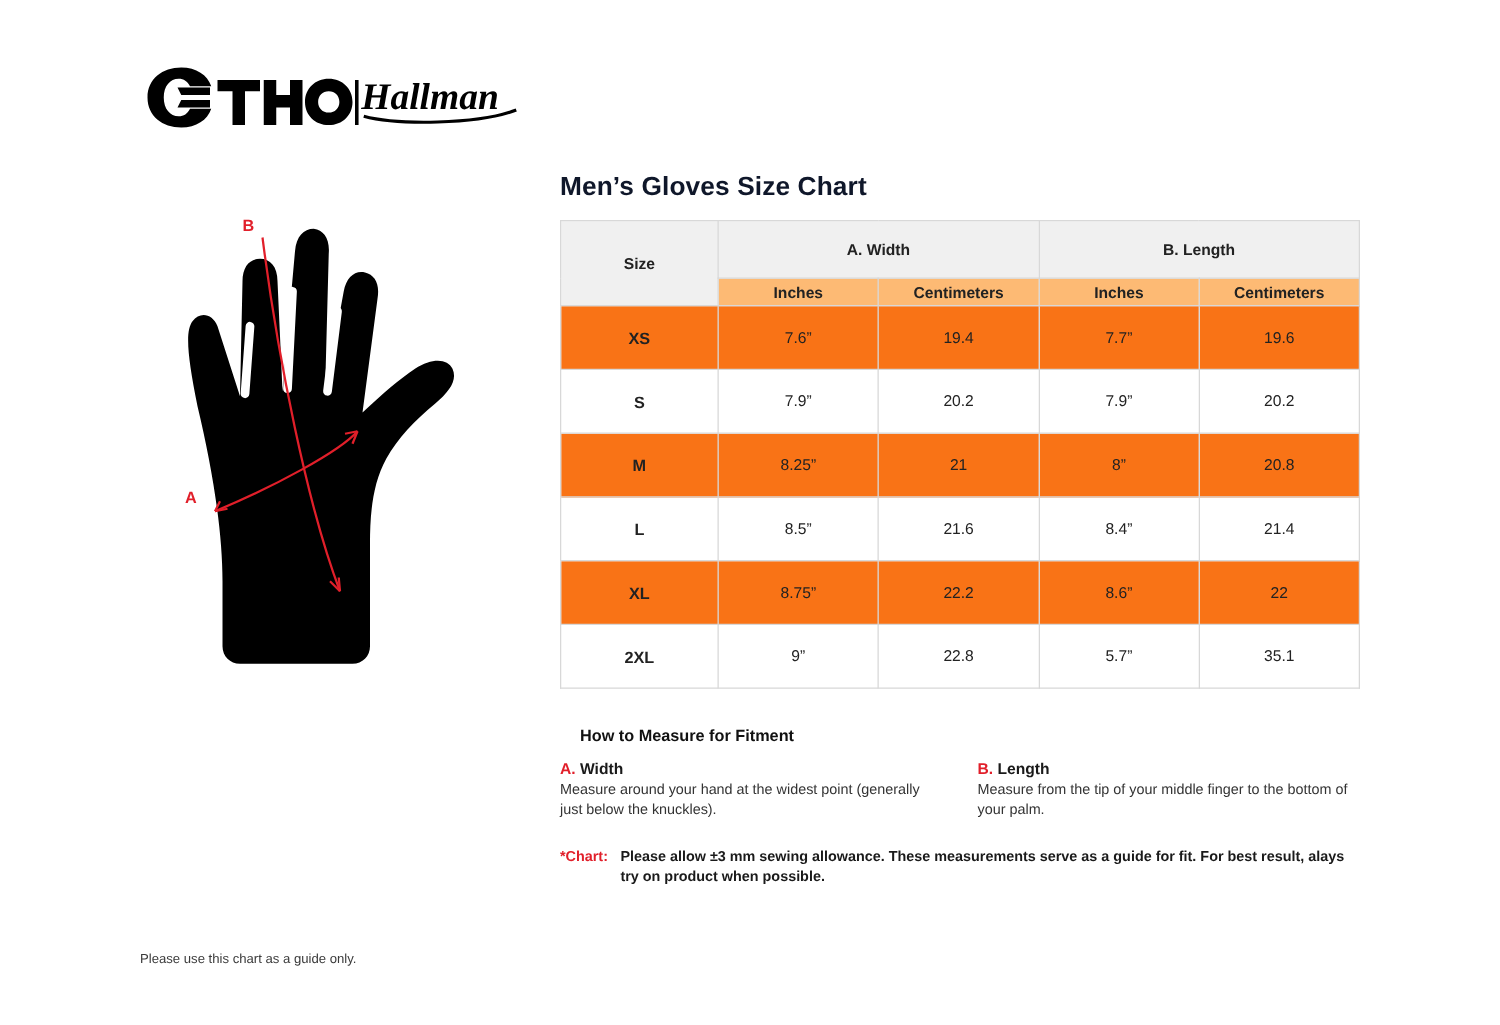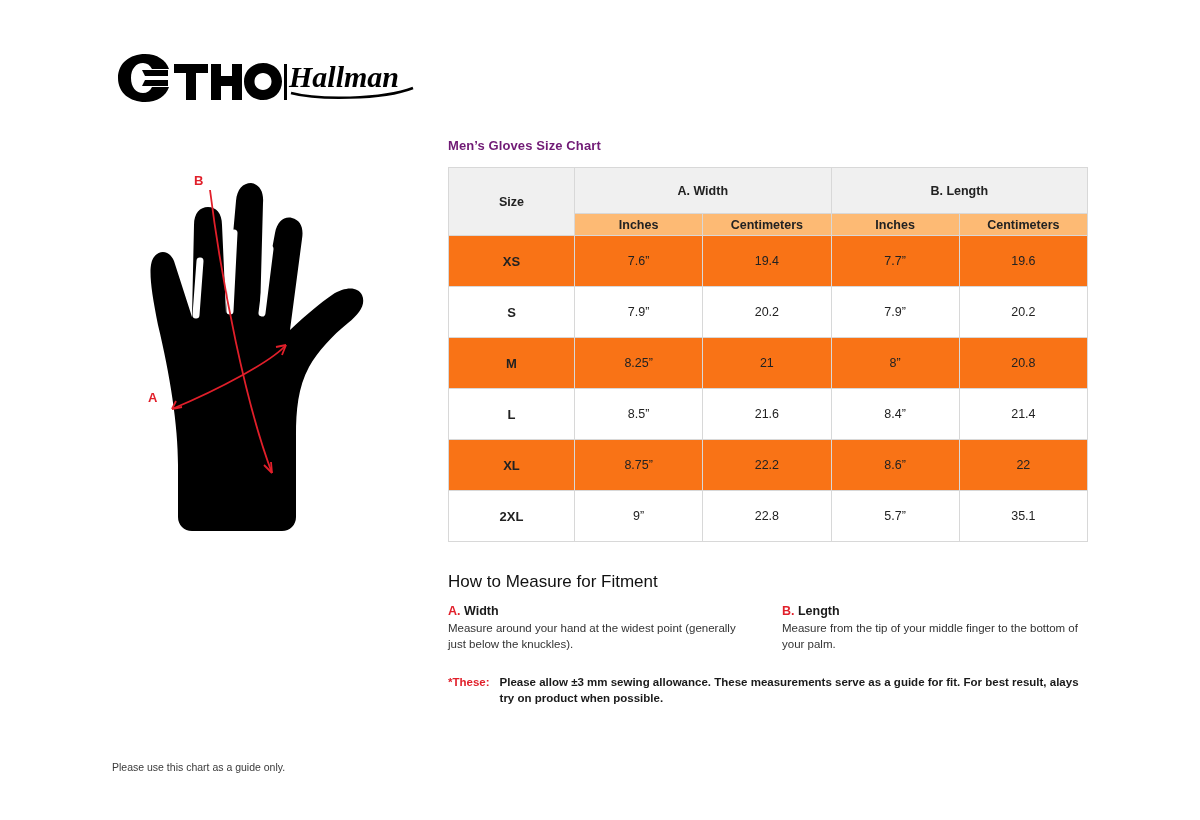--- a/index.html
+++ b/index.html
@@ -44,23 +44,23 @@
   .label-a { left: 38px; top: 225px; }
 
   
   .content {
     position: absolute;
     left: 448px;
     top: 138px;
     width: 640px;
   }
   .section-title {
-    font-size: 13px;
-    font-weight: bold;
-    color: #701a75;
+    font-size: 21px;
+    font-weight: bold;
+    color: #0f172a;
     margin: 0 0 14px 0;
     letter-spacing: .1px;
   }
 
   
   table.size-chart {
     border-collapse: collapse;
     width: 640px;
     table-layout: fixed;
   }
@@ -93,24 +93,24 @@
   }
   tbody tr td { height: 51px; }
   tbody tr.alt td { background: #f97316; }
   tbody td.size-cell { font-weight: bold; font-size: 13px; }
 
   
   .measure {
     margin-top: 30px;
   }
   .measure-title {
-    font-size: 17px;
-    font-weight: normal;
+    font-size: 13px;
+    font-weight: bold;
     color: #111;
-    margin: 0 0 12px 0;
+    margin: 0 0 12px 16px;
   }
   .measure-cols {
     display: flex;
     gap: 32px;
   }
   .measure-col { width: 302px; }
   .measure-head {
     font-size: 12.5px;
     font-weight: bold;
     margin-bottom: 3px;
@@ -305,21 +305,21 @@
       <div class="measure-col">
         <div class="measure-head">
           <span class="letter">B.</span>
           <span>Length</span>
         </div>
         <div class="measure-body">Measure from the tip of your middle finger to the bottom of your palm.</div>
       </div>
     </div>
 
     <div class="note">
-      <span class="note-label">*These:</span>
+      <span class="note-label">*Chart:</span>
       <span class="note-text">Please allow ±3 mm sewing allowance. These measurements serve as a guide for fit. For best result, alays try on product when possible.</span>
     </div>
   </div>
 </div>
 
 <div class="footer">
   <div>Please use this chart as a guide only.</div>
 </div>
 
 </body></html>

